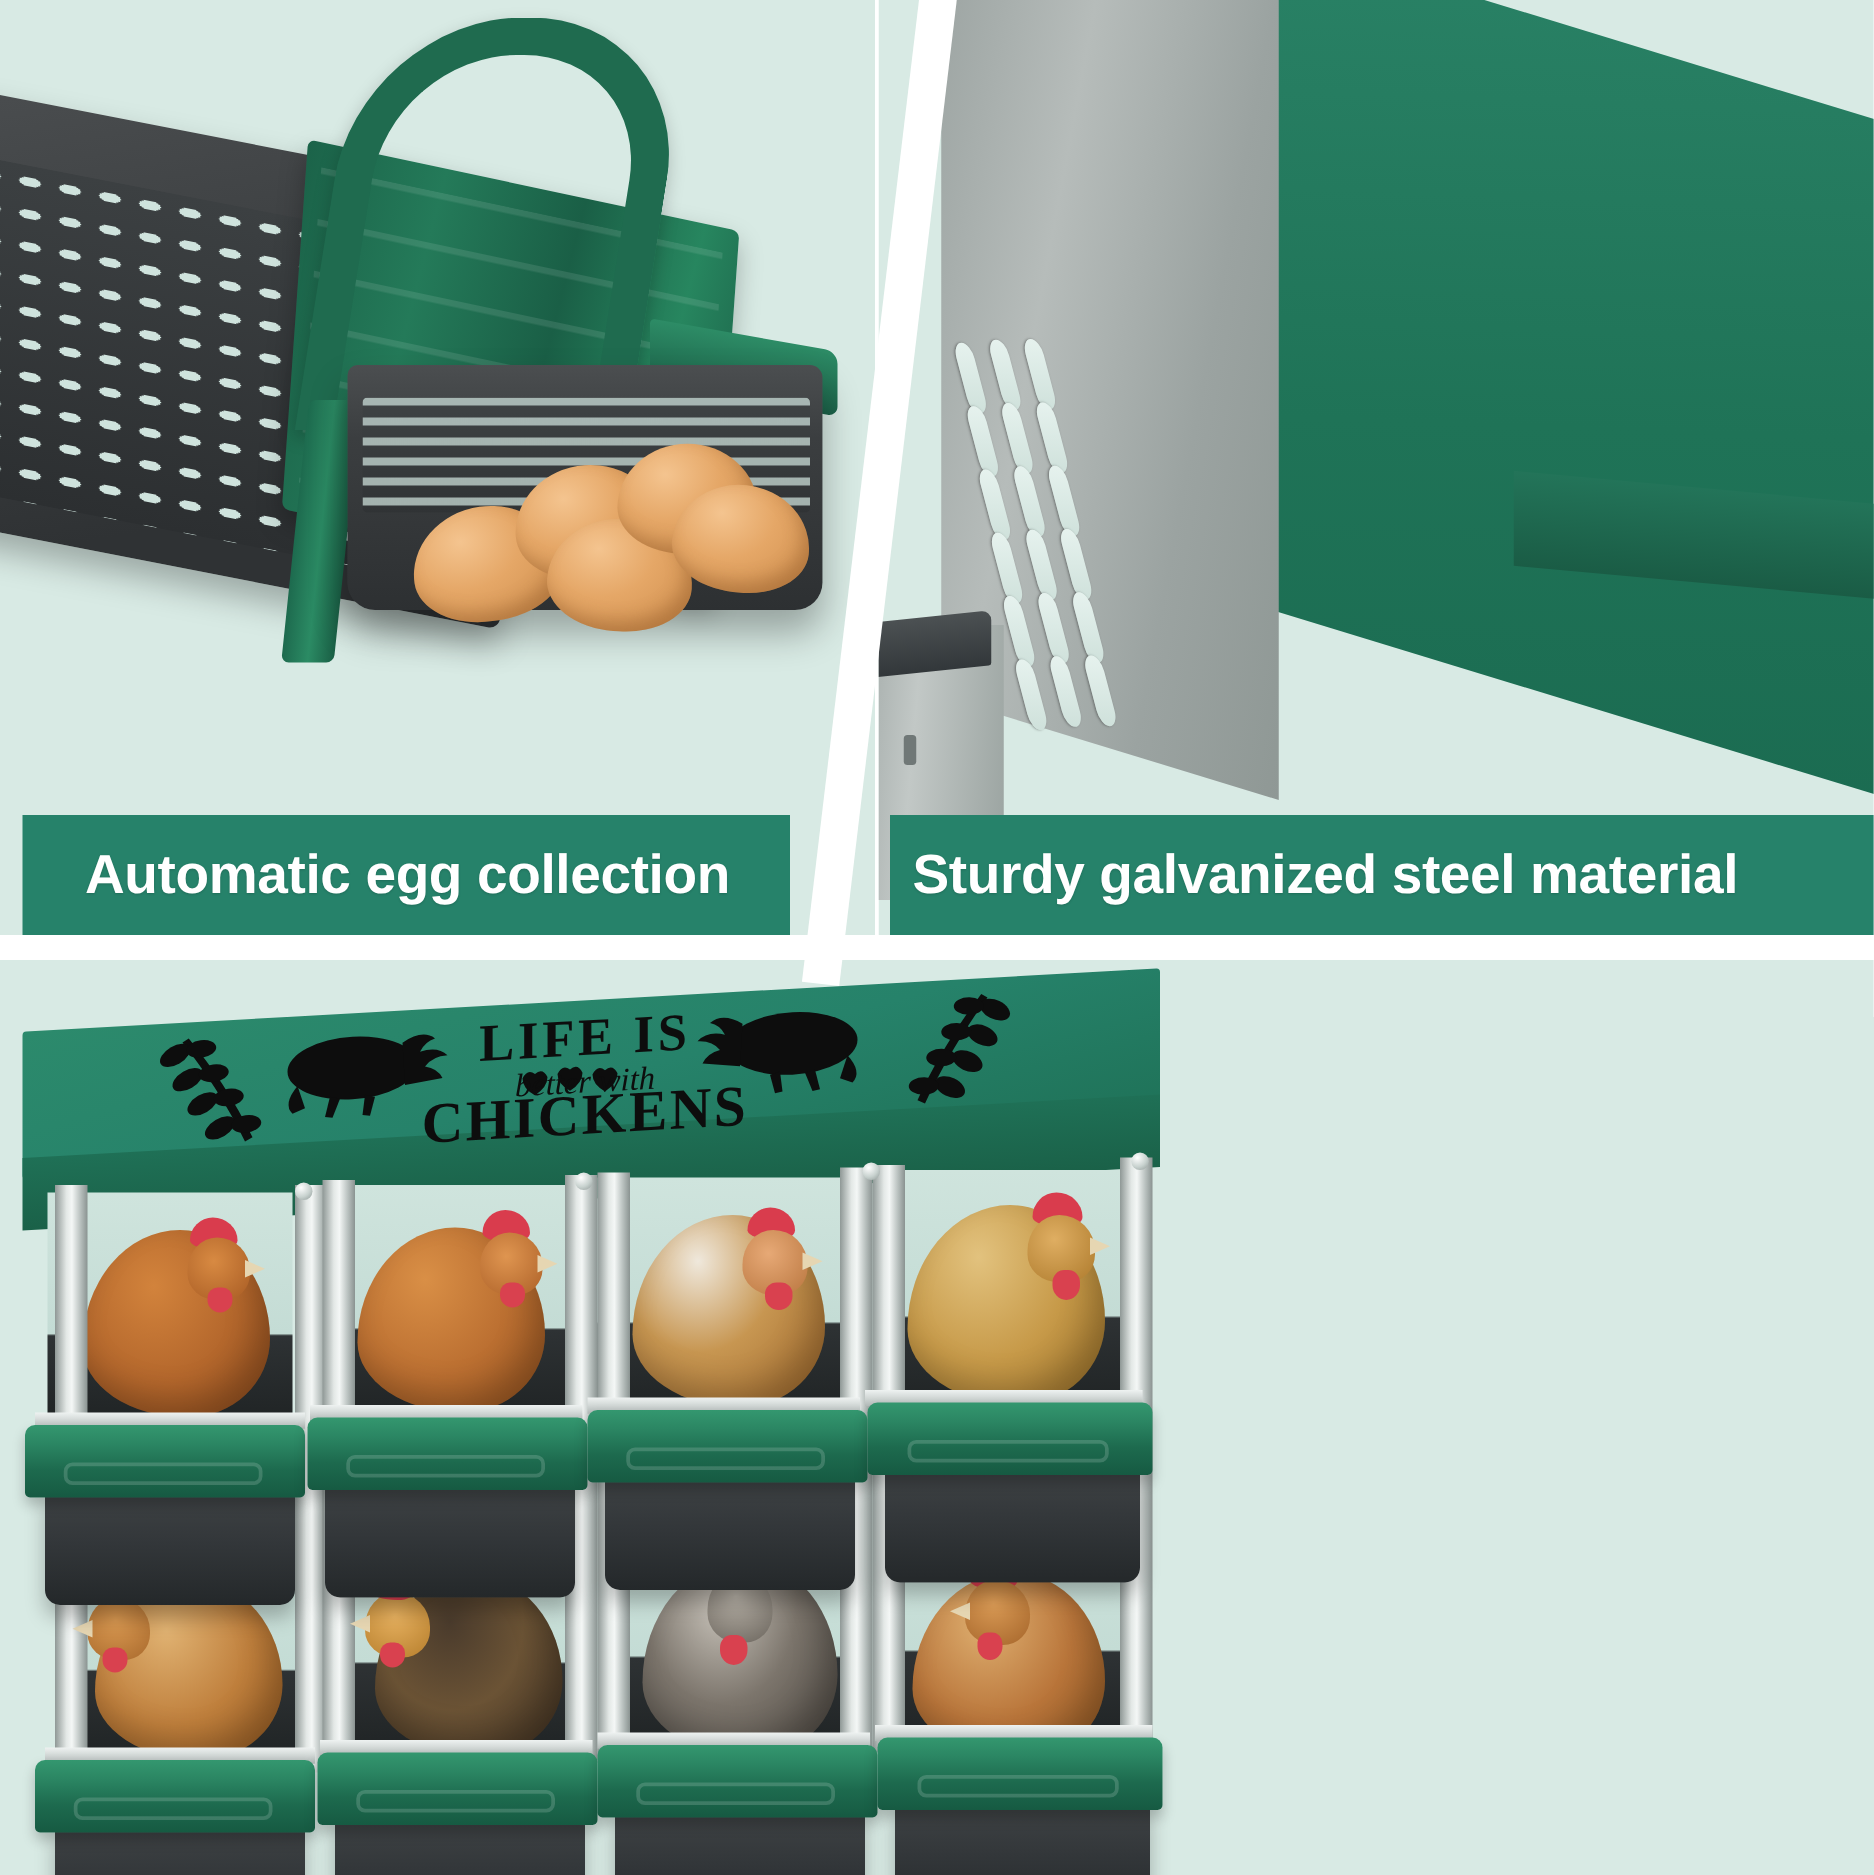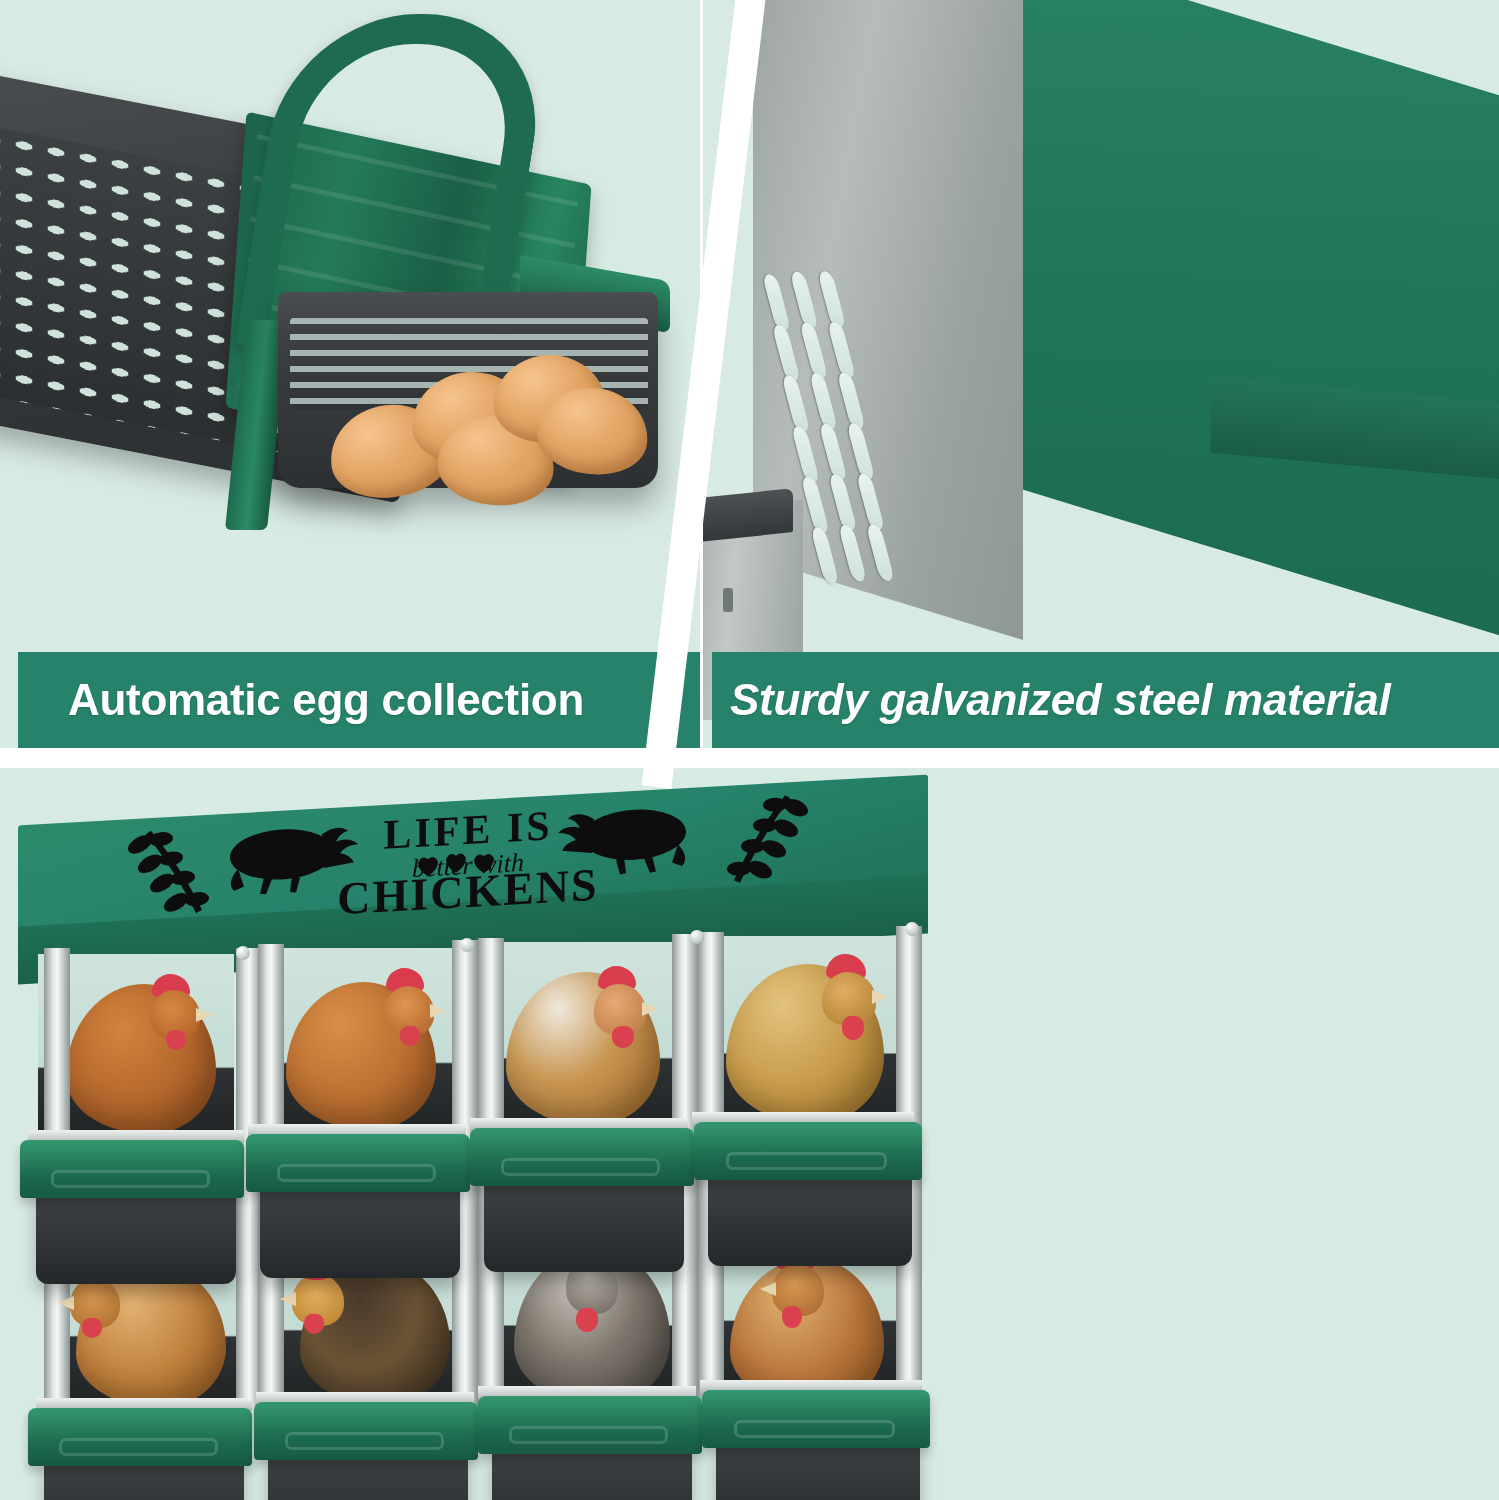--- a/index.html
+++ b/index.html
@@ -32,33 +32,33 @@
     z-index: 40;
   }
 
   
   .caption-band {
     position: absolute;
     background: #26826a;
     display: flex; align-items: center;
     z-index: 30;
   }
-  #caption-left  { left: 18px;  top: 652px; width: 682px; height: 96px; }
+  #caption-left  { left: 18px;  top: 652px; width: 614px; height: 96px; }
   #caption-right { left: 712px; top: 652px; width: 787px; height: 96px; }
 
   .caption-text {
     color: #ffffff;
     font-weight: bold;
     font-size: 44px;
     letter-spacing: -0.3px;
     white-space: nowrap;
     text-shadow: 0 1px 2px rgba(0,0,0,.16);
   }
   #caption-left  .caption-text { margin-left: 50px; }
-  #caption-right .caption-text { margin-left: 18px; font-style: italic; }
+  #caption-right .caption-text { margin-left: 18px; }
 
   
   #egg-scene { position: absolute; inset: 0; }
   .tray-body {
     position: absolute; background: #3a3d3f;
     border-radius: 8px;
   }
   
   #deck {
     left: -30px; top: 112px; width: 430px; height: 350px;

